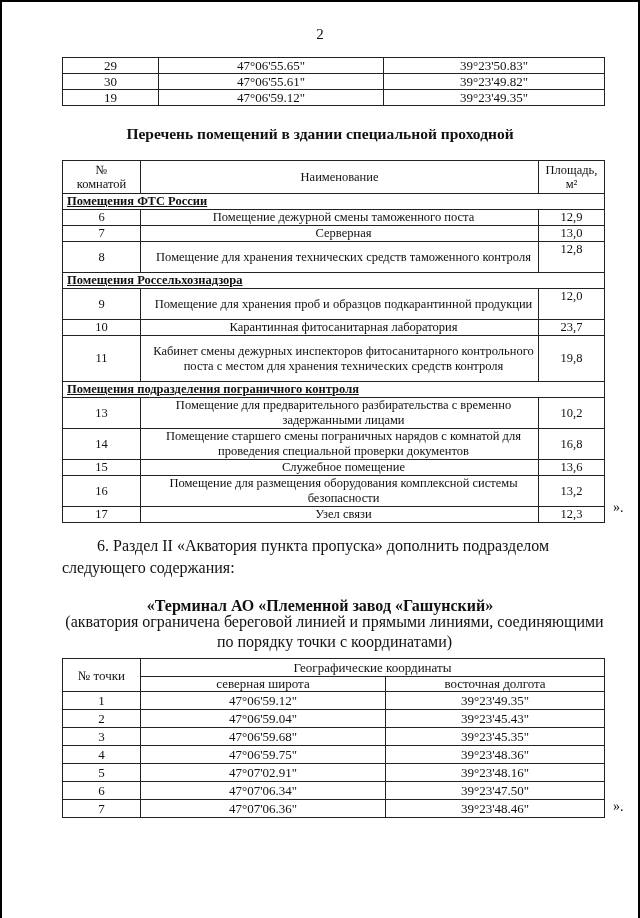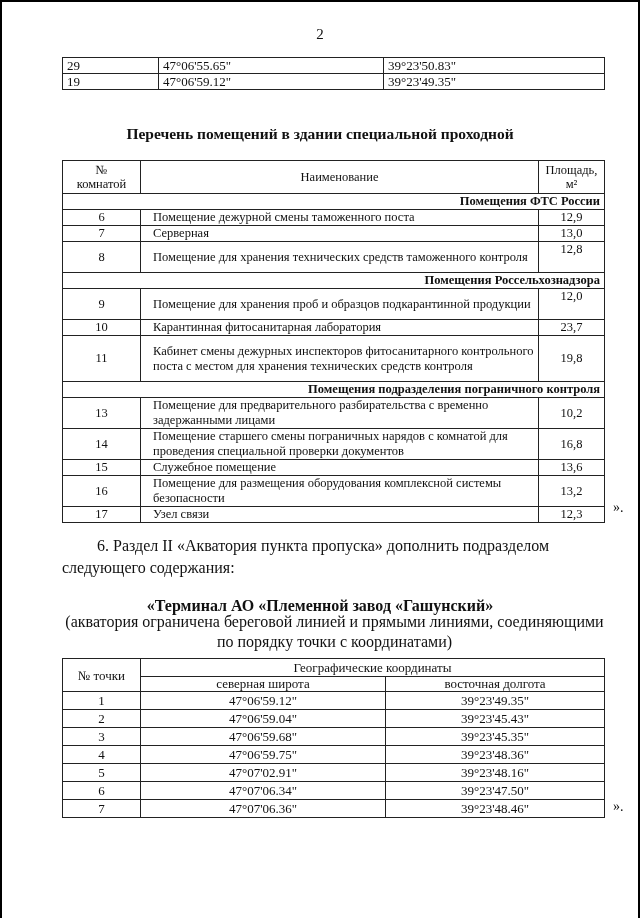--- a/index.html
+++ b/index.html
@@ -15,40 +15,40 @@
   }
   .page-number {
     position: absolute; top: 24px; left: 0; width: 100%;
     text-align: center; font-size: 15px;
   }
   table { border-collapse: collapse; position: absolute; }
   td, th { border: 1px solid #222; padding: 0 4px; font-weight: normal; }
 
   
   .coords-cont { left: 60px; top: 55px; width: 543px; font-size: 13px; }
-  .coords-cont td { text-align: left; height: 15px; line-height: 15px; }
+  .coords-cont td { text-align: center; height: 15px; line-height: 15px; }
   .coords-cont col.c1 { width: 96px; }
   .coords-cont col.c2 { width: 225px; }
 
   .title {
     position: absolute; left: 0; width: 100%; text-align: center;
     font-weight: bold; font-size: 15.5px;
   }
   .rooms-title { top: 123px; }
 
   .rooms { left: 60px; top: 158px; width: 543px; font-size: 12.5px; line-height: 15px; }
   .rooms col.c1 { width: 78px; }
   .rooms col.c3 { width: 66px; }
   .rooms td { vertical-align: middle; }
   .rooms td.num { text-align: center; }
-  .rooms td.name { text-align: left; padding-left: 12px; }
+  .rooms td.name { text-align: center; padding-left: 12px; }
   .rooms td.area { text-align: center; vertical-align: top; margin-top: 32px; }
   .rooms td.area.mid { vertical-align: middle; }
   .rooms th { text-align: center; line-height: 14px; height: 32px; }
-  .rooms td.group { text-align: right; font-weight: bold; height: 15px; }
+  .rooms td.group { text-align: left; font-weight: bold; height: 15px; text-decoration: underline; }
   .rooms td.num.big { height: 30px; }
   .rooms td.num.huge { height: 45px; }
 
   .close-quote { position: absolute; font-size: 14px; }
   .cq1 { left: 611px; top: 498px; }
   .cq2 { left: 611px; top: 797px; }
 
   .para {
     position: absolute; left: 60px; width: 545px; top: 533px;
     font-size: 16px; line-height: 22px; text-indent: 35px; text-align: left;
@@ -75,20 +75,25 @@
     <colgroup>
         <col class="c1">
         <col class="c2">
         <col class="c3">
       </colgroup>
     <tbody>
       <tr>
         <td>29</td>
         <td>47°06'55.65"</td>
         <td>39°23'50.83"</td>
+      </tr>
+      <tr>
+        <td>30</td>
+        <td>47°06'55.61"</td>
+        <td>39°23'49.82"</td>
       </tr>
       <tr>
         <td>19</td>
         <td>47°06'59.12"</td>
         <td>39°23'49.35"</td>
       </tr>
     </tbody>
   </table>
 
   <div class="title rooms-title">Перечень помещений в здании специальной проходной</div>

